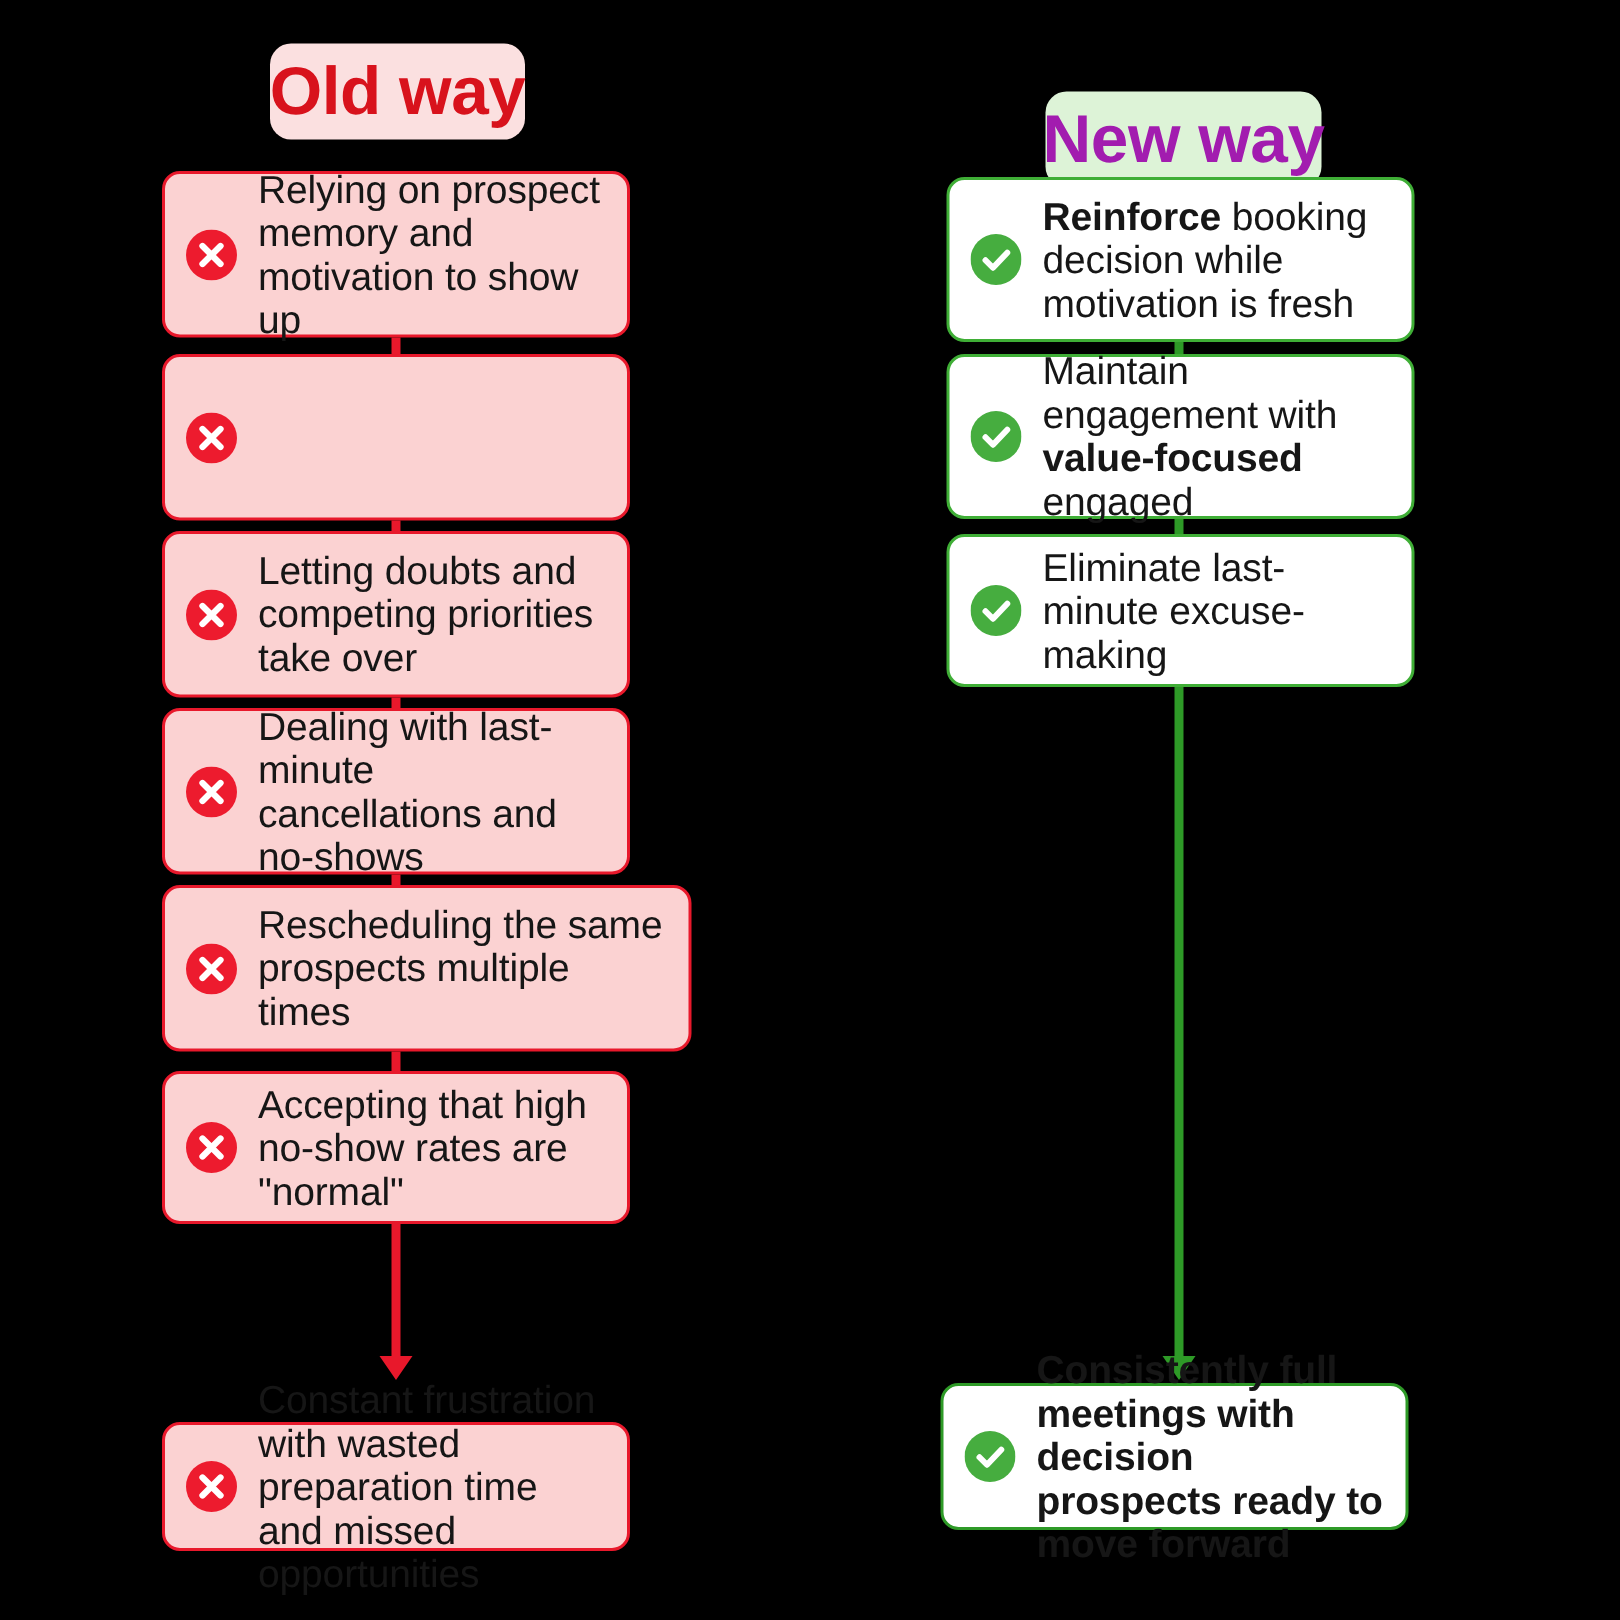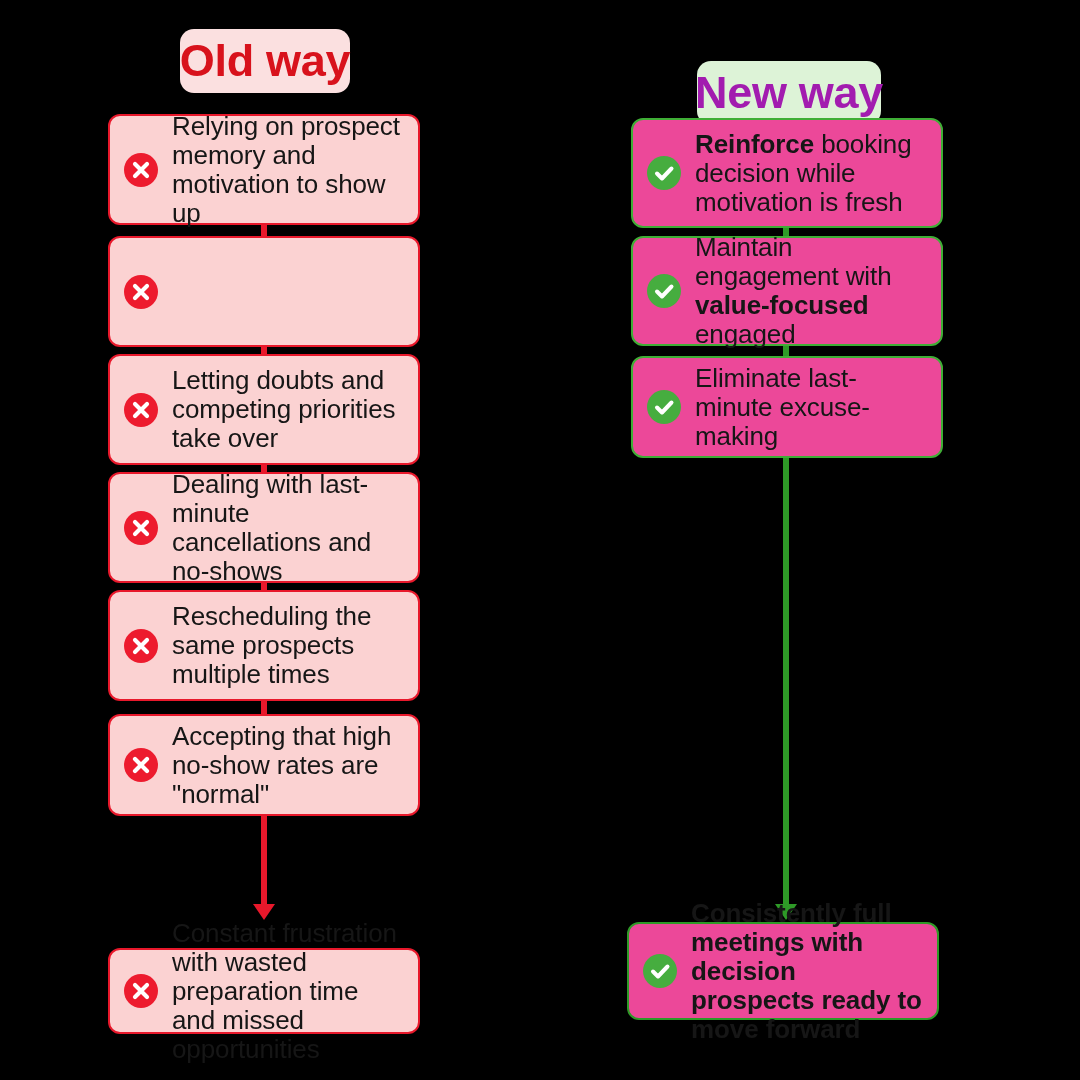--- a/index.html
+++ b/index.html
@@ -57,21 +57,21 @@
     display: flex;
     align-items: center;
     border-radius: 12px;
     padding: 0 14px 0 14px;
   }
   .box-bad {
     background: #FBD2D2;
     border: 2px solid #E8182B;
   }
   .box-good {
-    background: #ec4899;
+    background: #ffffff;
     border: 2px solid #3FAE36;
   }
   .box-good.emphatic {
     border: 2.5px solid #2E9A27;
   }
 
   .icon {
     flex: 0 0 auto;
     width: 34px;
     height: 34px;
@@ -153,21 +153,21 @@
     <span class="icon">
       <svg viewBox="0 0 34 34">
           <circle cx="17" cy="17" r="17" fill="#ED1B2E"></circle>
           <path d="M11 11 L23 23 M23 11 L11 23" stroke="#ffffff" stroke-width="4.2" stroke-linecap="round"></path>
         </svg>
     </span>
     <span class="box-text">Dealing with last-minute cancellations and no-shows</span>
   </div>
   <div class="conn conn-line-red" style="left:261px; top:583px; width:6px; height:14px;"></div>
 
-  <div class="box box-bad" style="left:108px; top:590px; width:312px; height:111px;">
+  <div class="box box-bad" style="left:108px; top:590px; width:353px; height:111px;">
     <span class="icon">
       <svg viewBox="0 0 34 34">
           <circle cx="17" cy="17" r="17" fill="#ED1B2E"></circle>
           <path d="M11 11 L23 23 M23 11 L11 23" stroke="#ffffff" stroke-width="4.2" stroke-linecap="round"></path>
         </svg>
     </span>
     <span class="box-text">Rescheduling the same prospects multiple times</span>
   </div>
   <div class="conn conn-line-red" style="left:261px; top:701px; width:6px; height:14px;"></div>
 

